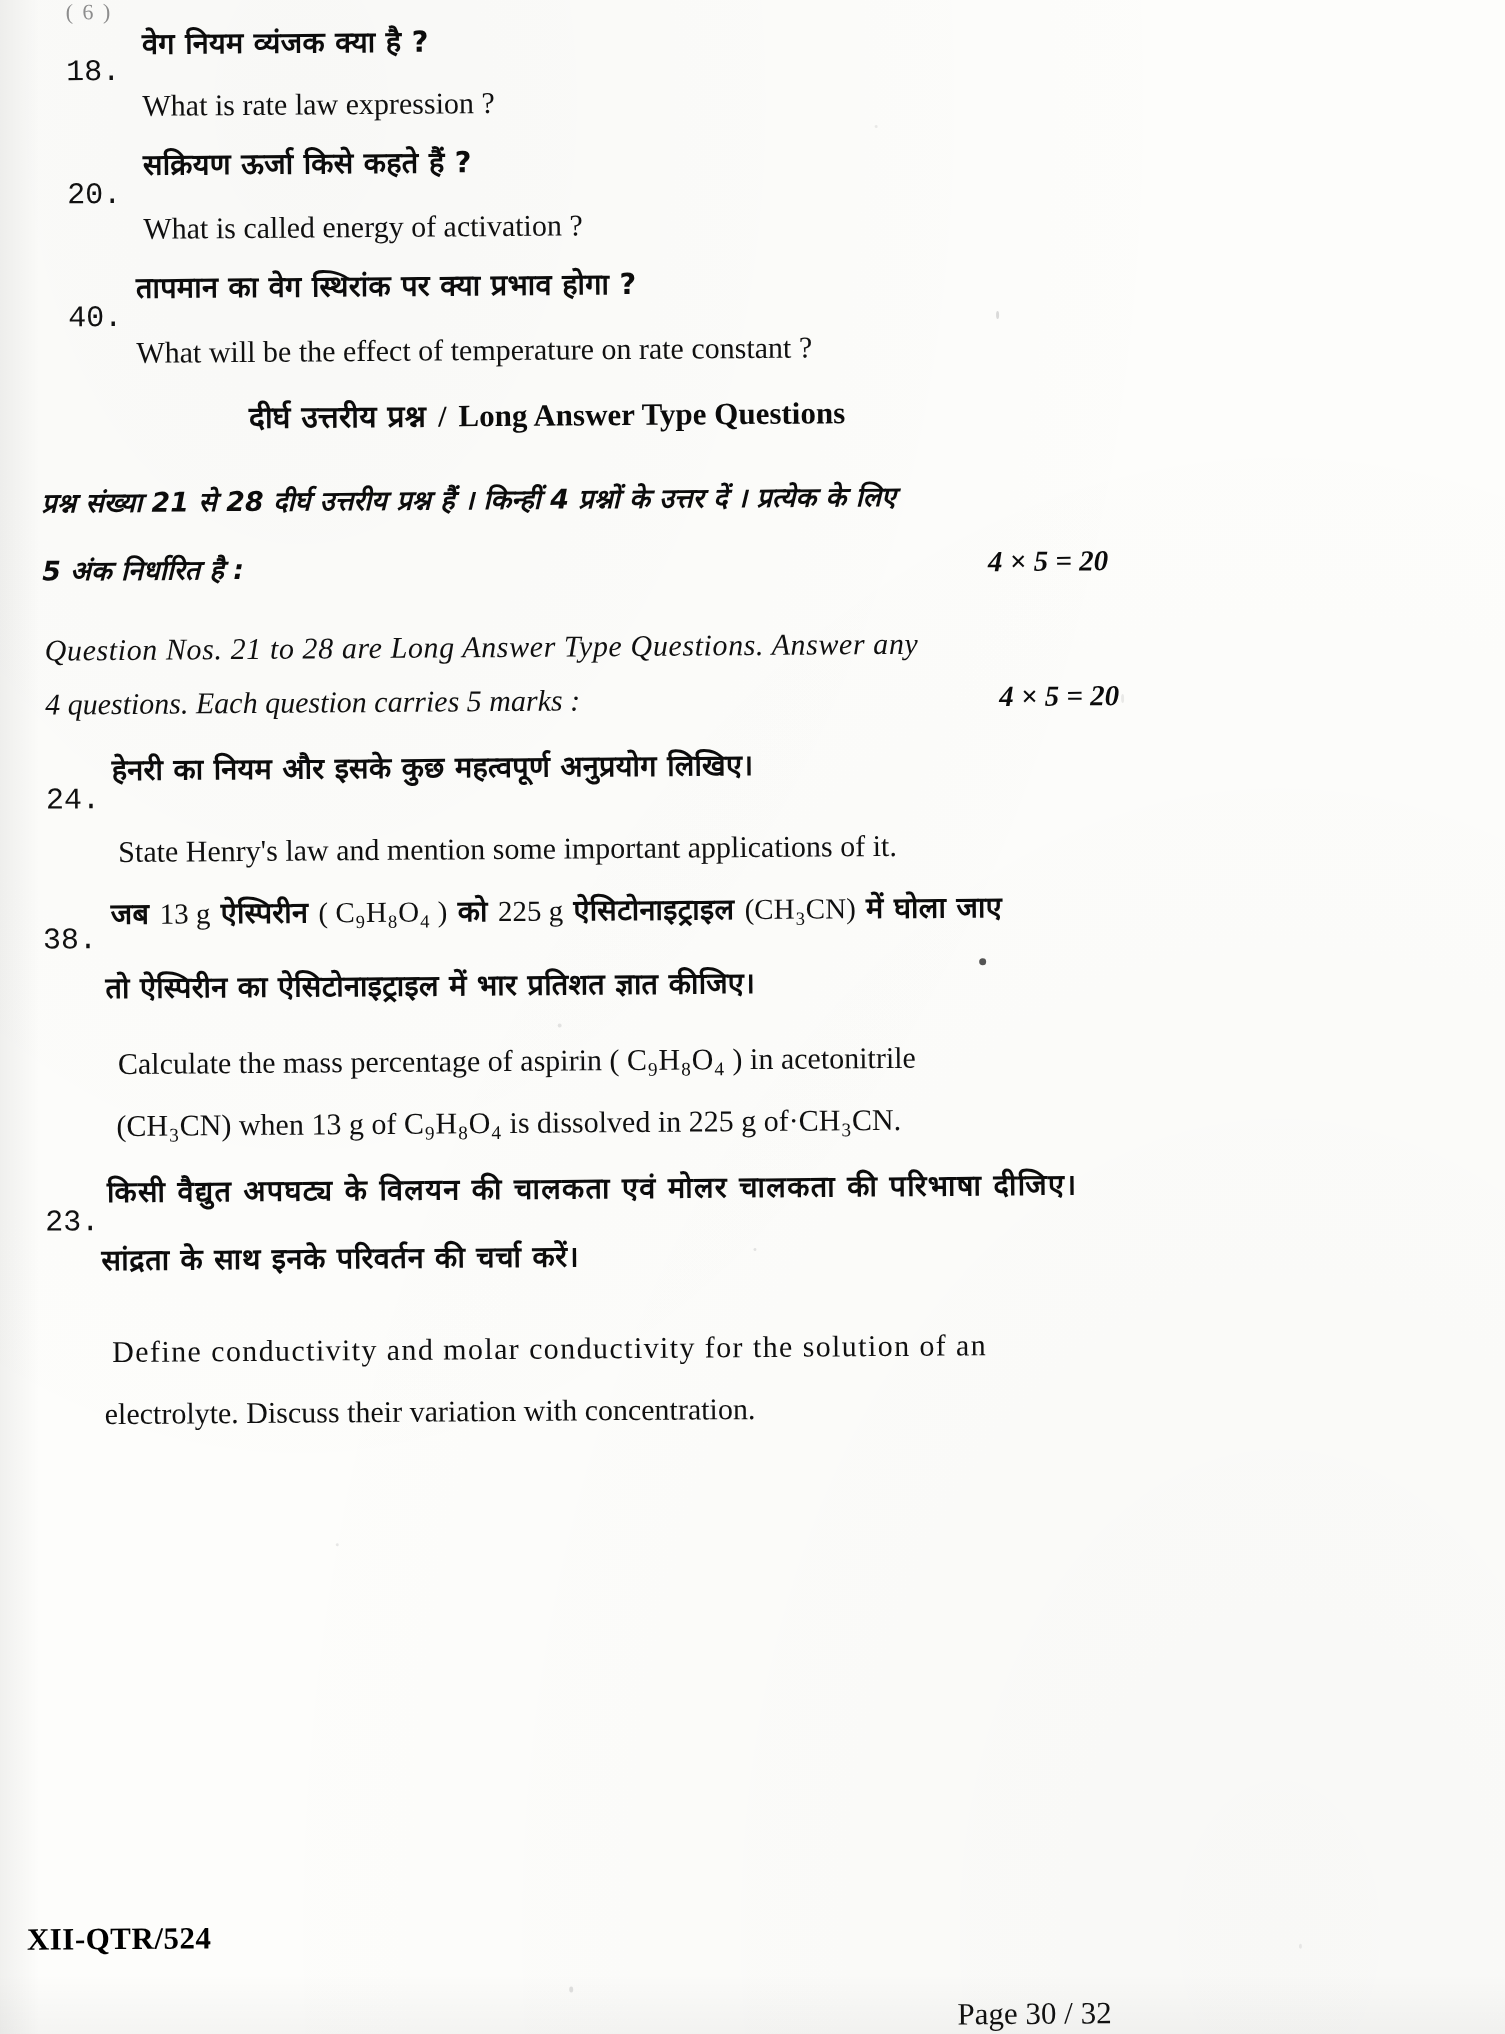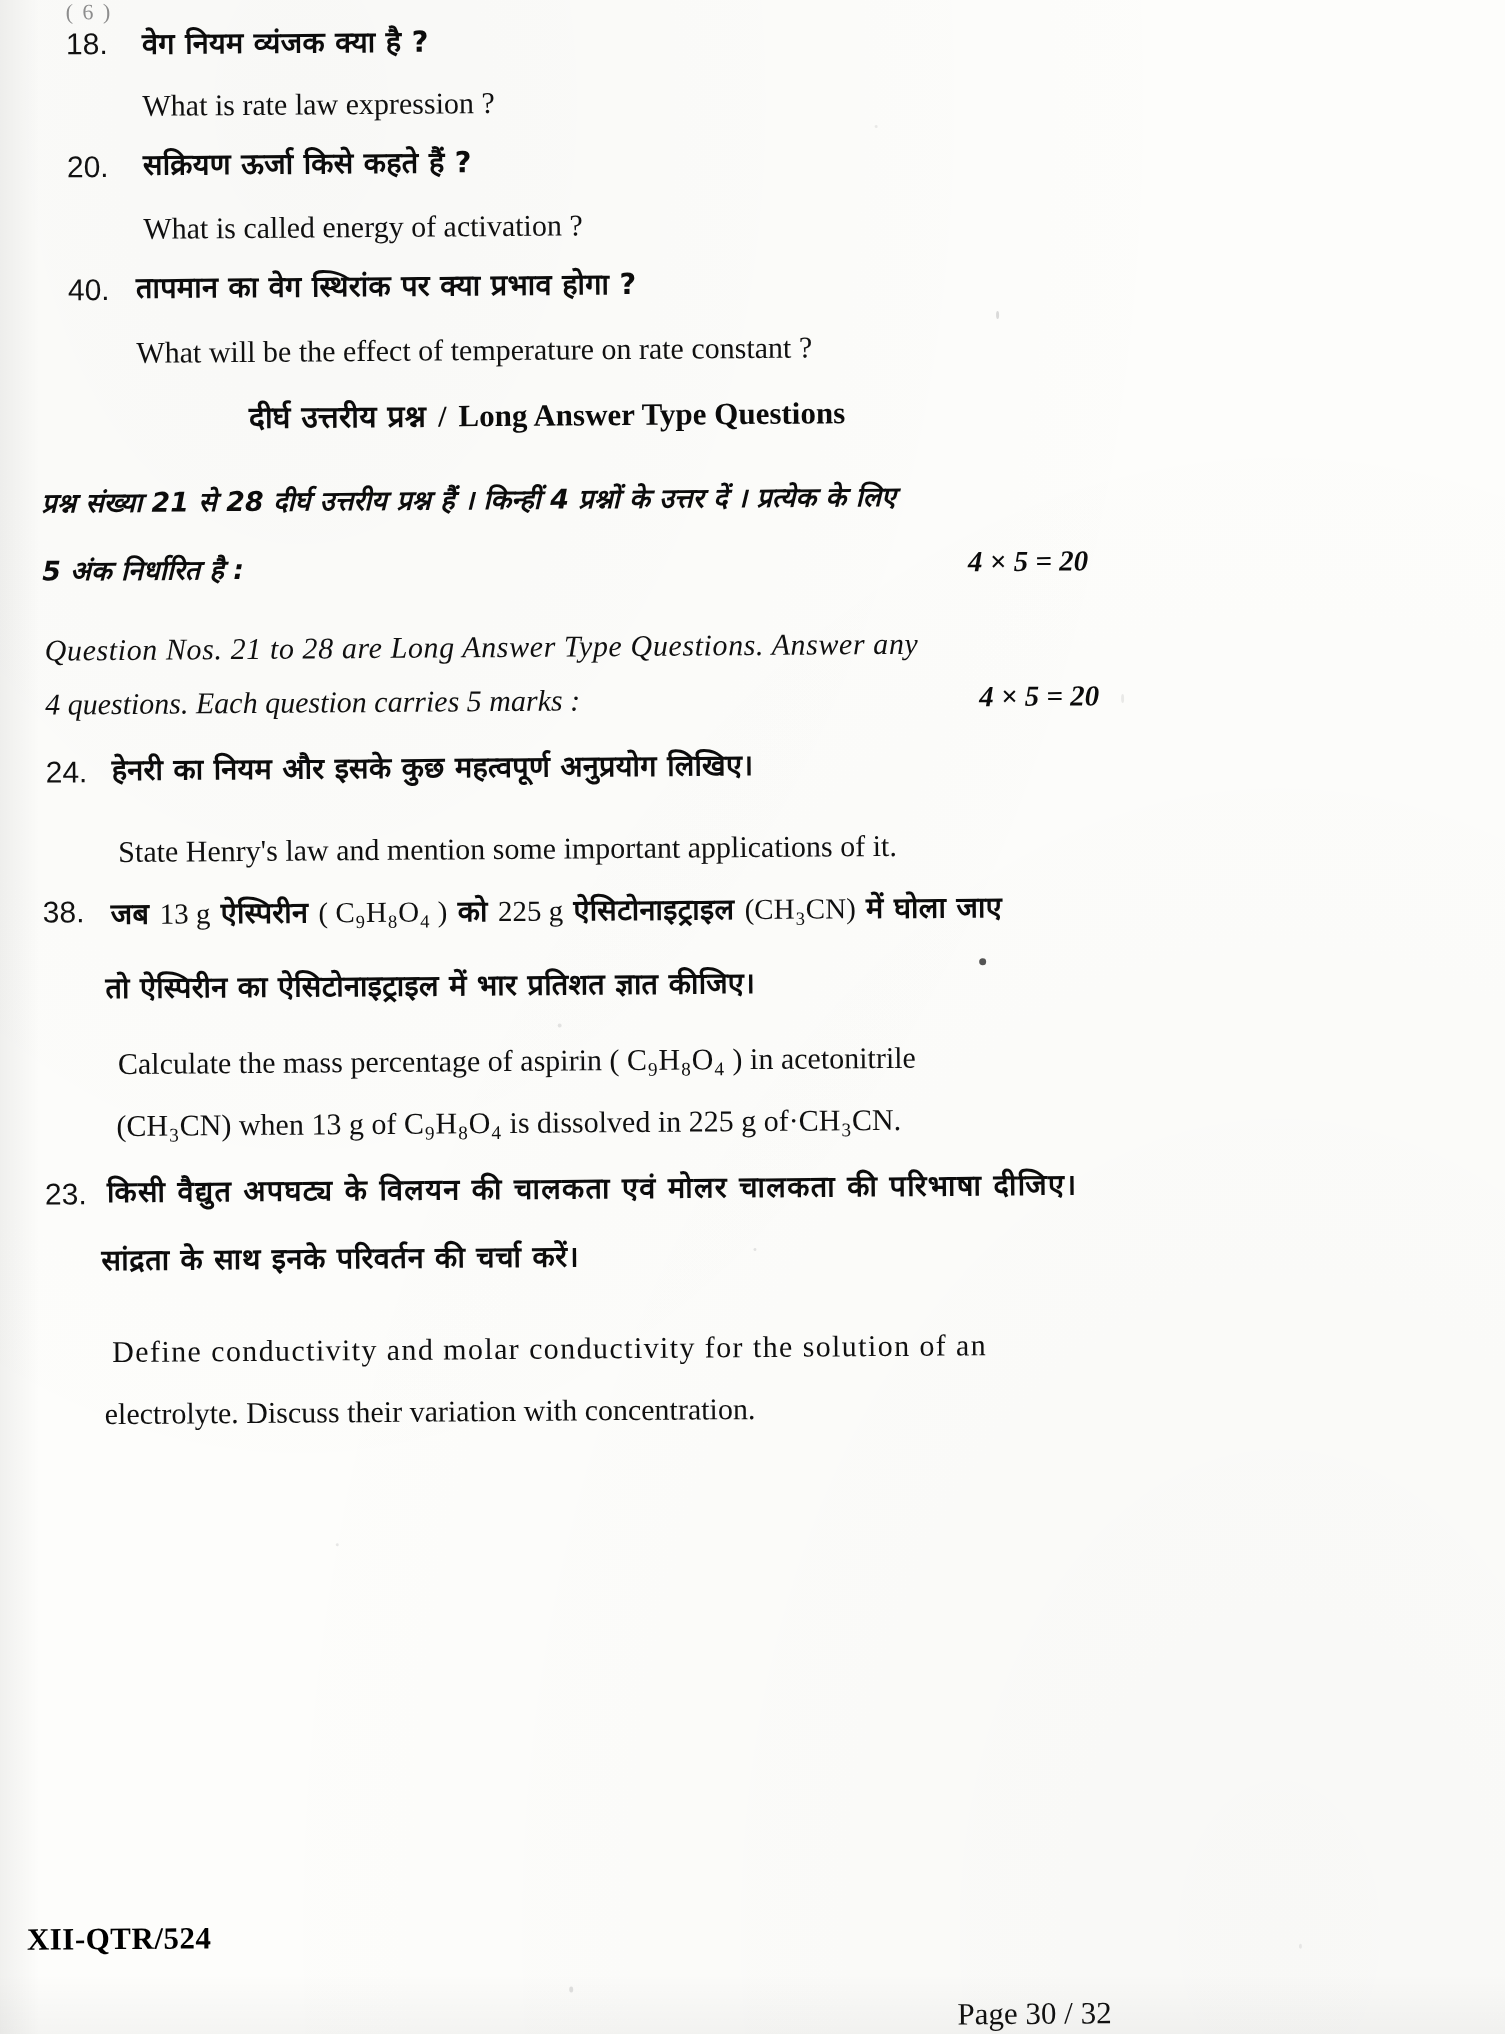--- a/index.html
+++ b/index.html
@@ -34,23 +34,24 @@
     transform-origin: 50% 40%;
   }
 
   .line {
     position: absolute;
     white-space: nowrap;
   }
 
   .qnum {
     position: absolute;
-    font-family: Liberation Sans, sans-serif;
+    font-family: Liberation Mono, monospace;
     font-size: 30px;
     color: #111;
+    margin-top: 28px;
   }
 
   .hindi {
     font-family: "DejaVu Sans", sans-serif;
     font-weight: 700;
     font-size: 29px;
     letter-spacing: 0.2px;
     color: #0c0c0c;
   }
 
@@ -81,20 +82,21 @@
     font-size: 30px;
     color: #0b0b0b;
   }
 
   .marks {
     font-family: "Liberation Serif", "DejaVu Serif", serif;
     font-weight: 700;
     font-style: italic;
     font-size: 29px;
     color: #0b0b0b;
+    margin-left: 20px;
   }
 
   .section-head {
     position: absolute;
     white-space: nowrap;
   }
 
   .footer-code {
     font-family: "Liberation Serif", "DejaVu Serif", serif;
     font-weight: 700;

